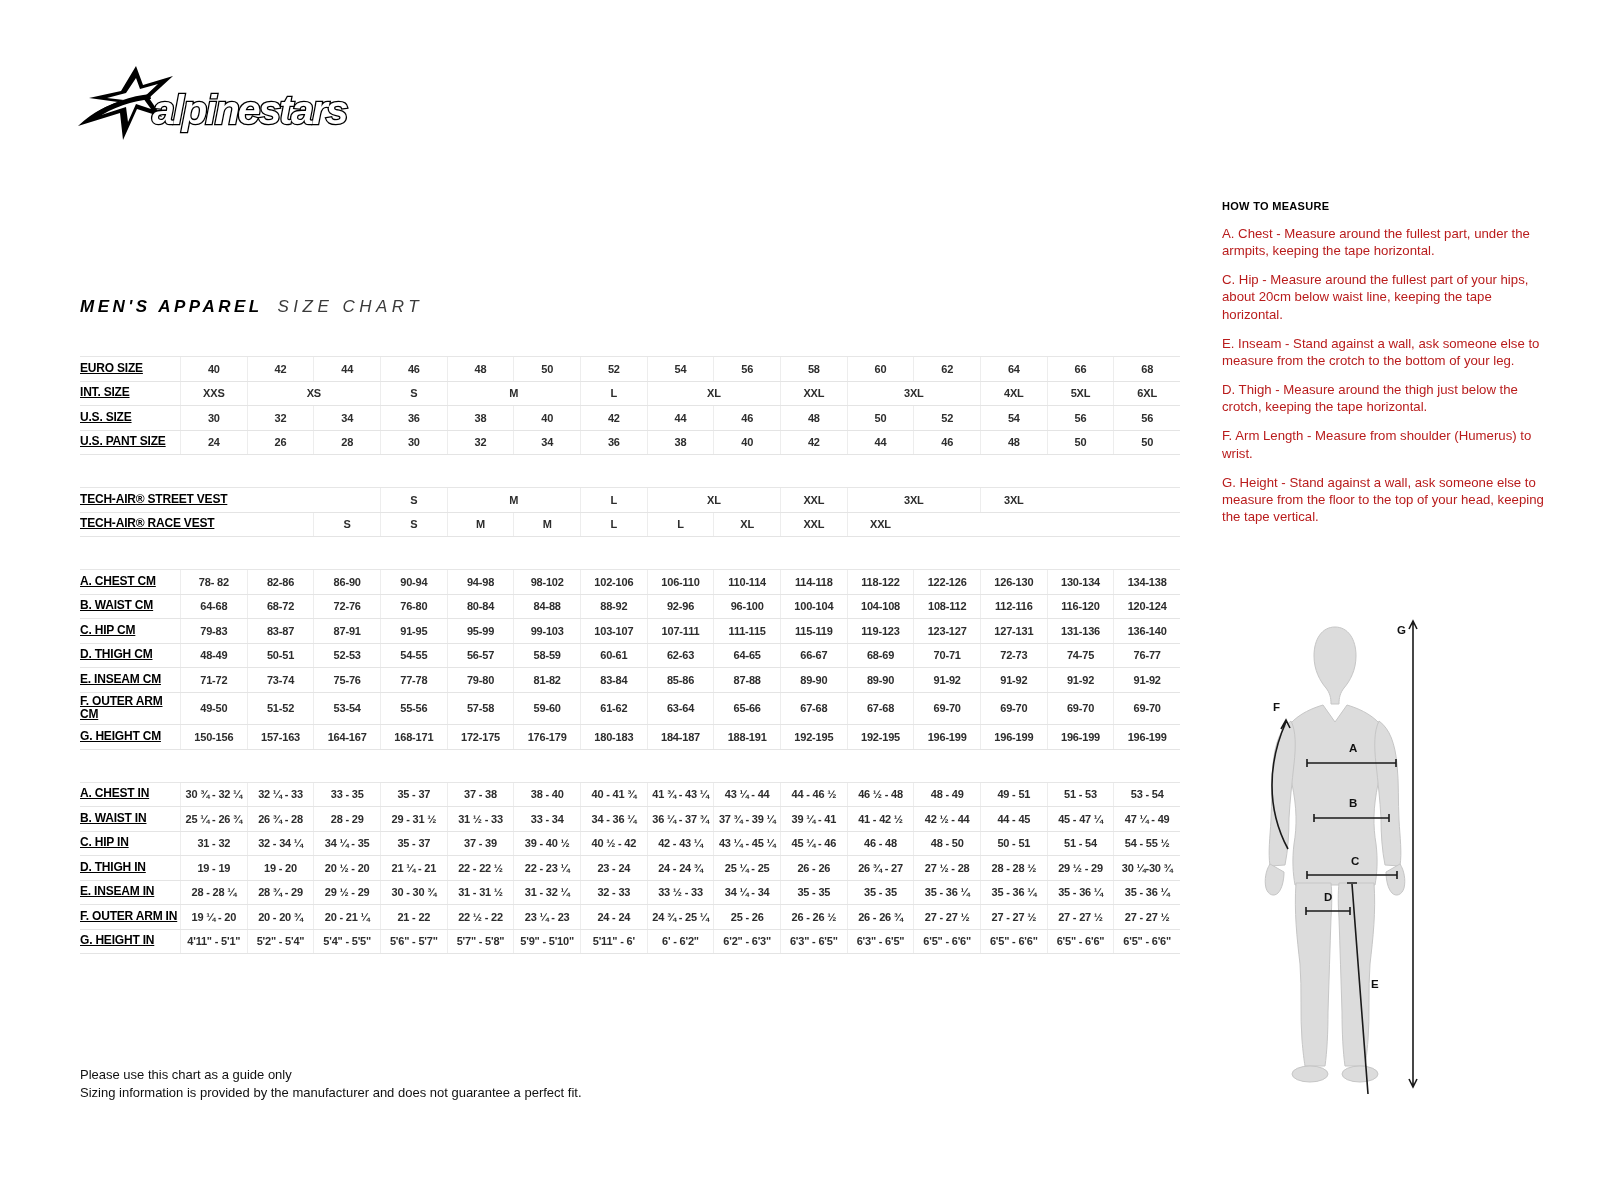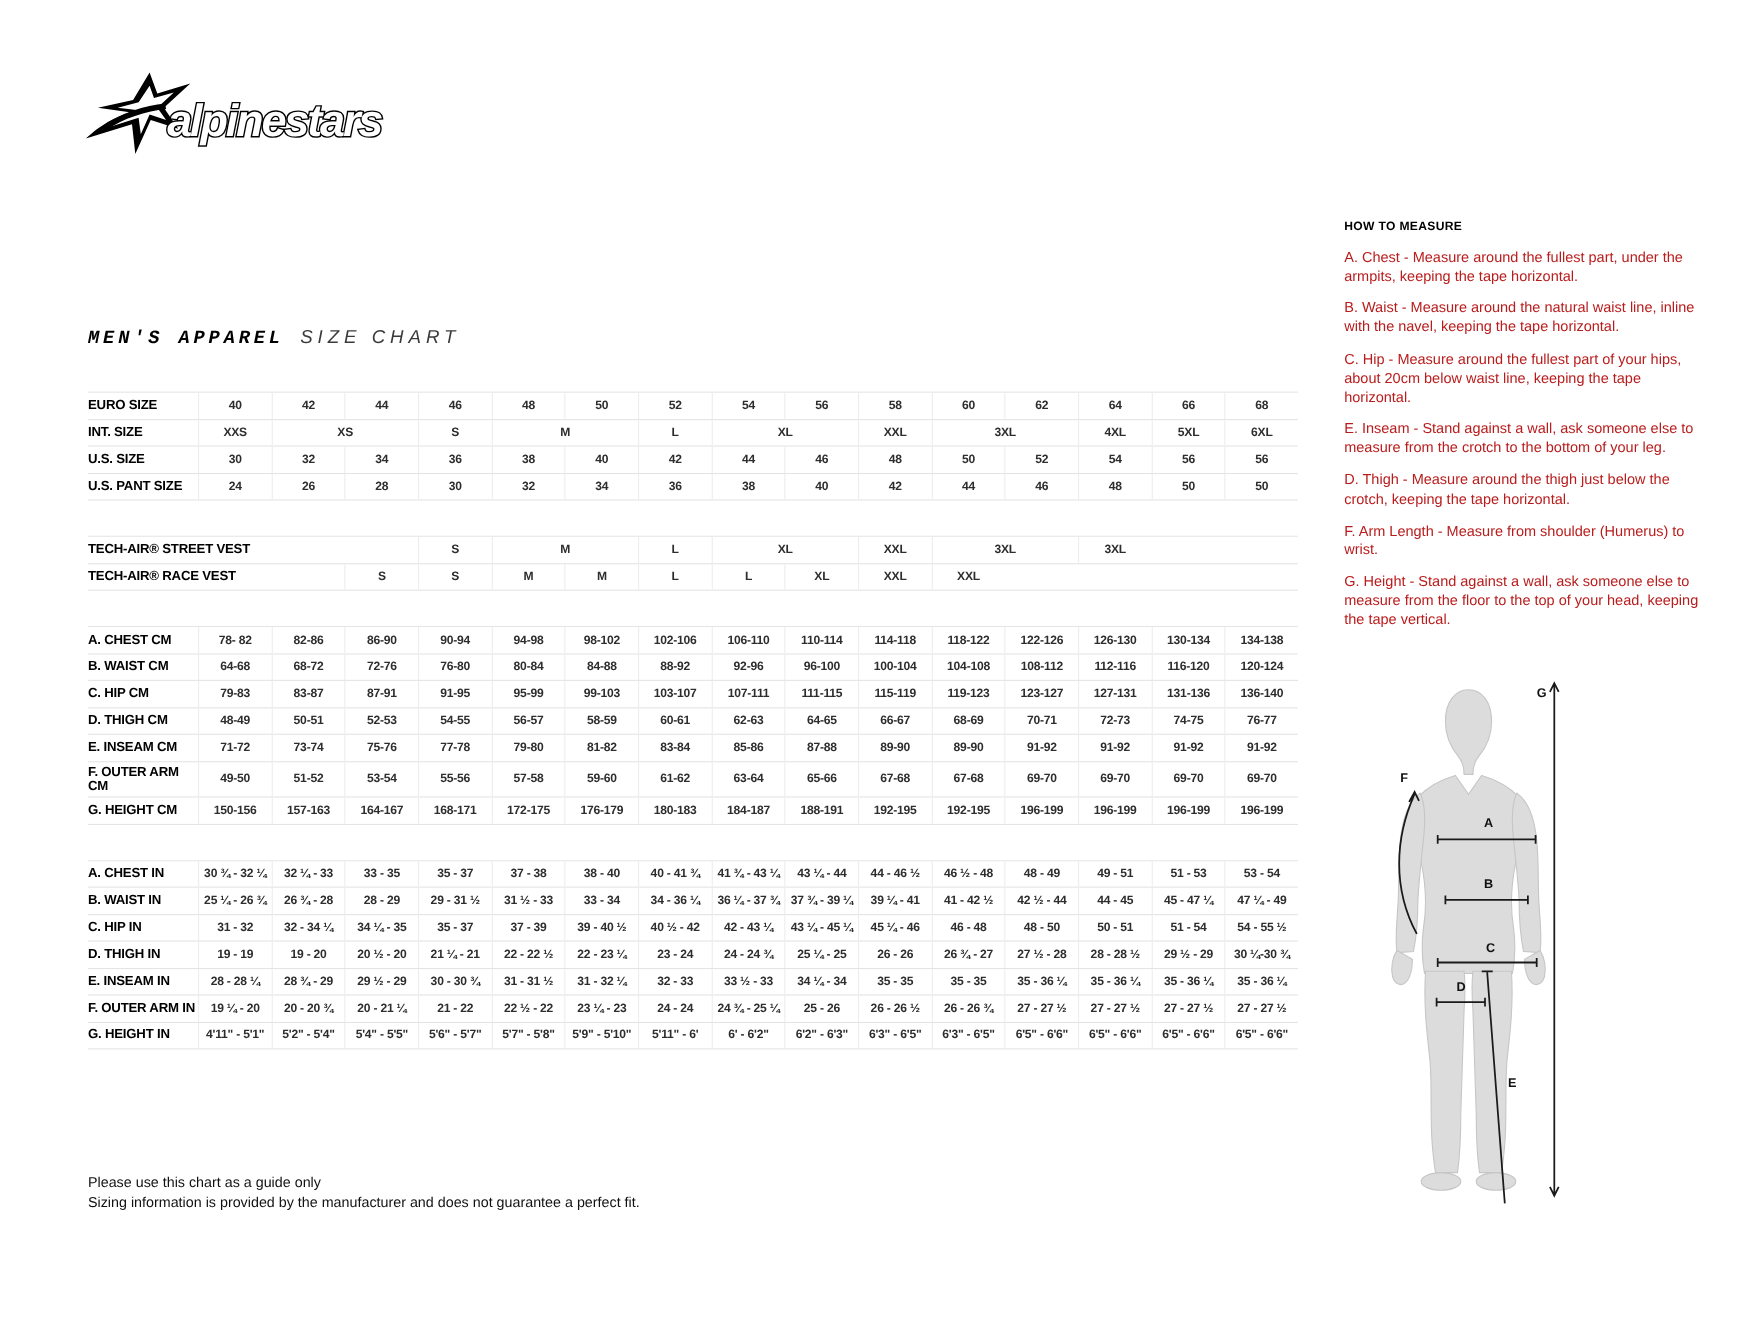--- a/index.html
+++ b/index.html
@@ -4,31 +4,31 @@
 <style>
   html,body{margin:0;padding:0;background:#fff;}
   .page{position:relative;width:1600px;height:1104px;background:#ffffff;overflow:hidden;
         font-family:"Liberation Sans",sans-serif;color:#000;}
 
   
   .logo{position:absolute;left:76px;top:58px;width:290px;height:100px;}
 
   
   .chart-title{position:absolute;left:80px;top:297px;font-style:italic;font-size:17px;white-space:nowrap;}
-  .chart-title .t-bold{font-weight:800;letter-spacing:3.5px;color:#000;font-family:Liberation Mono, monospace;}
+  .chart-title .t-bold{font-weight:800;letter-spacing:3.5px;color:#000;}
   .chart-title .t-light{font-weight:400;letter-spacing:4.5px;color:#3a3a3a;margin-left:10px;text-align:center;}
 
   
   .size-table{position:absolute;left:80px;top:356px;width:1100px;}
   .trow{display:grid;grid-template-columns:100px repeat(15,1fr);align-items:stretch;
         border-bottom:1px solid #e4e4e4;min-height:23.5px;}
   .trow:first-child{border-top:1px solid #e6e6e6;}
   .trow.gap{margin-top:32px;border-top:1px solid #e6e6e6;}
   .tlabel{font-size:12px;font-weight:700;color:#000;letter-spacing:-0.2px;line-height:1.15;
-          display:flex;align-items:center;padding:2px 2px 2px 0;}
+          display:flex;align-items:center;padding:2px 2px 2px 0;text-decoration:underline;}
   .trow.wide .tlabel{white-space:nowrap;overflow:visible;z-index:2;}
   .tcell{font-size:11px;font-weight:700;color:#2d2d2d;letter-spacing:-0.2px;
          display:flex;align-items:center;justify-content:center;text-align:center;
          border-left:1px solid #ededed;padding:1px 0;}
   .tcell.blank{border-left:none;}
 
   
   .measure{position:absolute;left:1222px;top:200px;width:330px;}
   .measure h3{margin:0 0 13px 0;font-size:11px;font-weight:800;letter-spacing:0.3px;color:#000;}
   .measure p{margin:0 0 12px 0;font-size:13.2px;line-height:1.3;color:#b91c1c;}
@@ -406,21 +406,20 @@
         <div class="tcell">6'5" - 6'6"</div>
         <div class="tcell">6'5" - 6'6"</div>
         <div class="tcell">6'5" - 6'6"</div>
       </div>
     </div>
 
   <div class="measure">
     <h3>HOW TO MEASURE</h3>
     <div>
         <p>A. Chest - Measure around the fullest part, under the armpits, keeping the tape horizontal.</p>
-        <p>B. Waist - Measure around the natural waist line, inline with the navel, keeping the tape horizontal.</p>
         <p>C. Hip - Measure around the fullest part of your hips, about 20cm below waist line, keeping the tape horizontal.</p>
         <p>E. Inseam - Stand against a wall, ask someone else to measure from the crotch to the bottom of your leg.</p>
         <p>D. Thigh - Measure around the thigh just below the crotch, keeping the tape horizontal.</p>
         <p>F. Arm Length - Measure from shoulder (Humerus) to wrist.</p>
         <p>G. Height - Stand against a wall, ask someone else to measure from the floor to the top of your head, keeping the tape vertical.</p>
       </div>
   </div>
 
   <svg class="figure" viewBox="0 0 334 488">
     <g fill="#dcdcdc" stroke="#c6c6c6" stroke-width="1">

